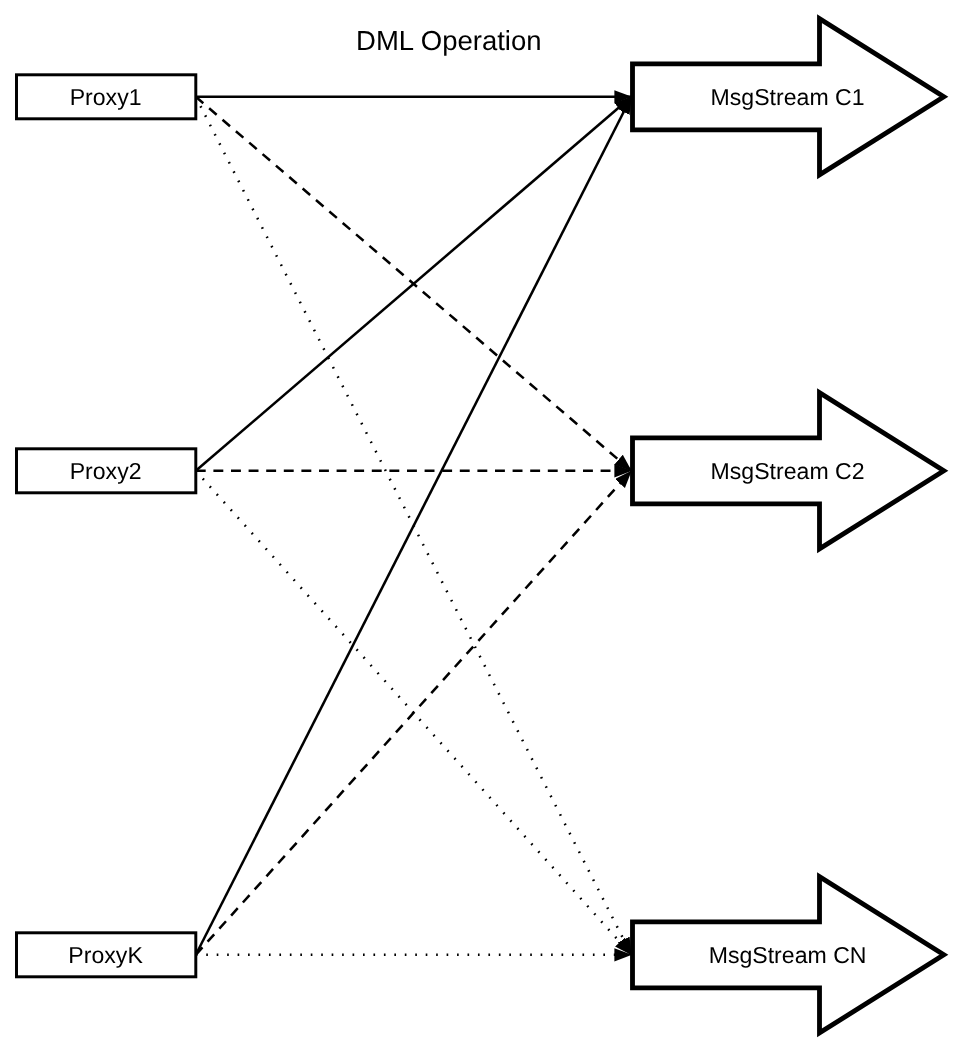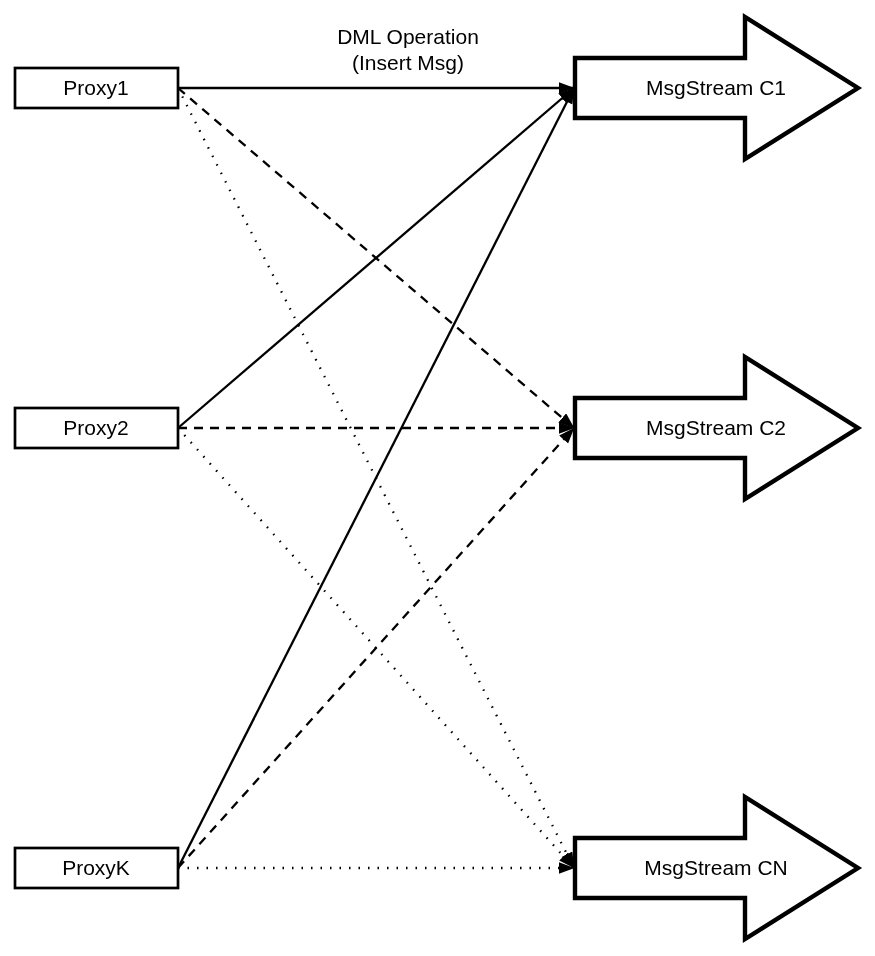--- a/index.html
+++ b/index.html
@@ -22,21 +22,21 @@
     width: 875px;
     height: 956px;
     display: block;
   }
   .diagram-title {
     position: absolute;
     left: 408px;
     top: 24px;
     transform: translateX(-50%);
     text-align: center;
-    font-size: 21px;
+    font-size: 25px;
     line-height: 26px;
     color: var(--line, #000000);
     white-space: nowrap;
   }
   .node-rect {
     fill: var(--fill, #ffffff);
     stroke: var(--line, #000000);
     stroke-width: 2.7;
   }
   .stream-arrow {
@@ -102,16 +102,15 @@
       <text class="node-label" x="96" y="875">ProxyK</text>
 
       <text class="node-label" x="716" y="95">MsgStream C1</text>
       <text class="node-label" x="716" y="435">MsgStream C2</text>
       <text class="node-label" x="716" y="875">MsgStream CN</text>
     </g>
   </svg>
 
   <div class="diagram-title">
     <div>DML Operation</div>
-    <div>(Insert Msg)</div>
   </div>
 
 </div>
 
 </body></html>

